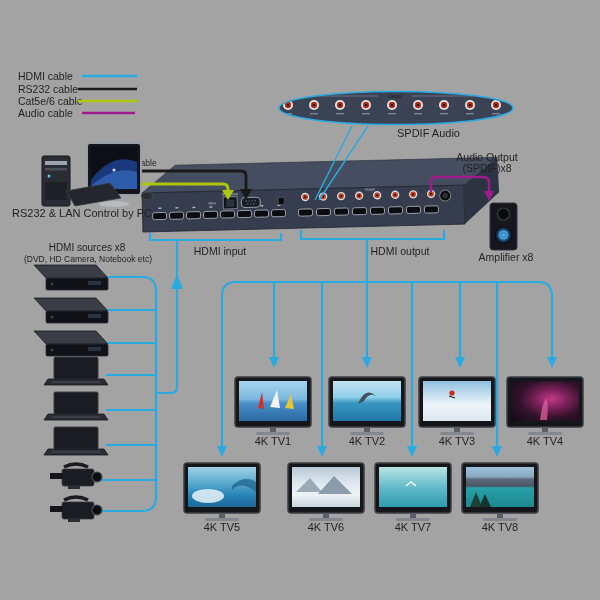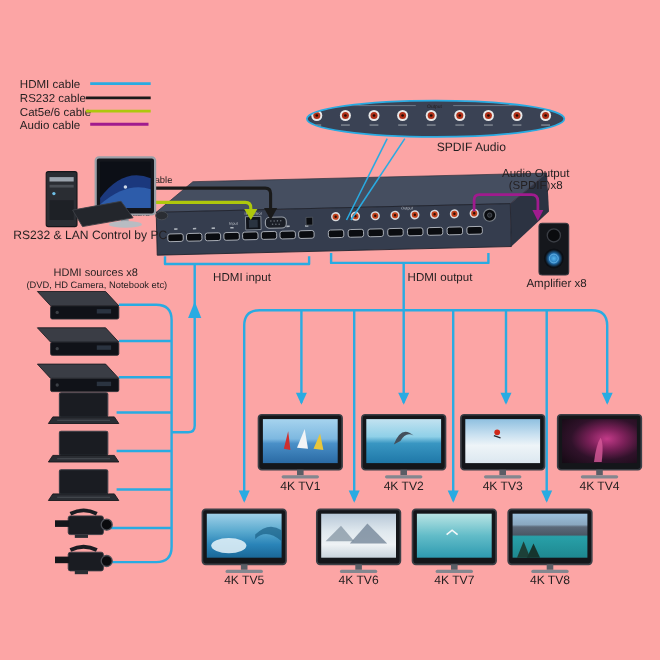--- a/index.html
+++ b/index.html
@@ -1,16 +1,16 @@
 <!DOCTYPE html>
 <html><head>
 <meta charset="utf-8">
 <style>
   html,body{margin:0;padding:0;background:#ffffff;}
-  .stage{position:relative;width:600px;height:600px;background:#fca5a5;overflow:hidden;
+  .stage{position:relative;width:600px;height:600px;background:#a3a3a3;overflow:hidden;
          font-family:"Liberation Sans", sans-serif;}
   svg{position:absolute;left:0;top:0;}
   text{font-family:"Liberation Sans", sans-serif;fill:#231f20;}
   .lbl{font-size:11px;}
   .lbl-s{font-size:10.5px;}
   .lbl-xs{font-size:8.5px;}
   .micro{font-size:3.5px;fill:#c8ccd2;}
   .cyan-line{stroke:#29abe2;stroke-width:2.2;fill:none;stroke-linejoin:round;stroke-linecap:butt;}
   .cyan-thin{stroke:#29abe2;stroke-width:1.4;fill:none;}
   .blk-line{stroke:#1a1a1a;stroke-width:2.8;fill:none;stroke-linejoin:round;}

